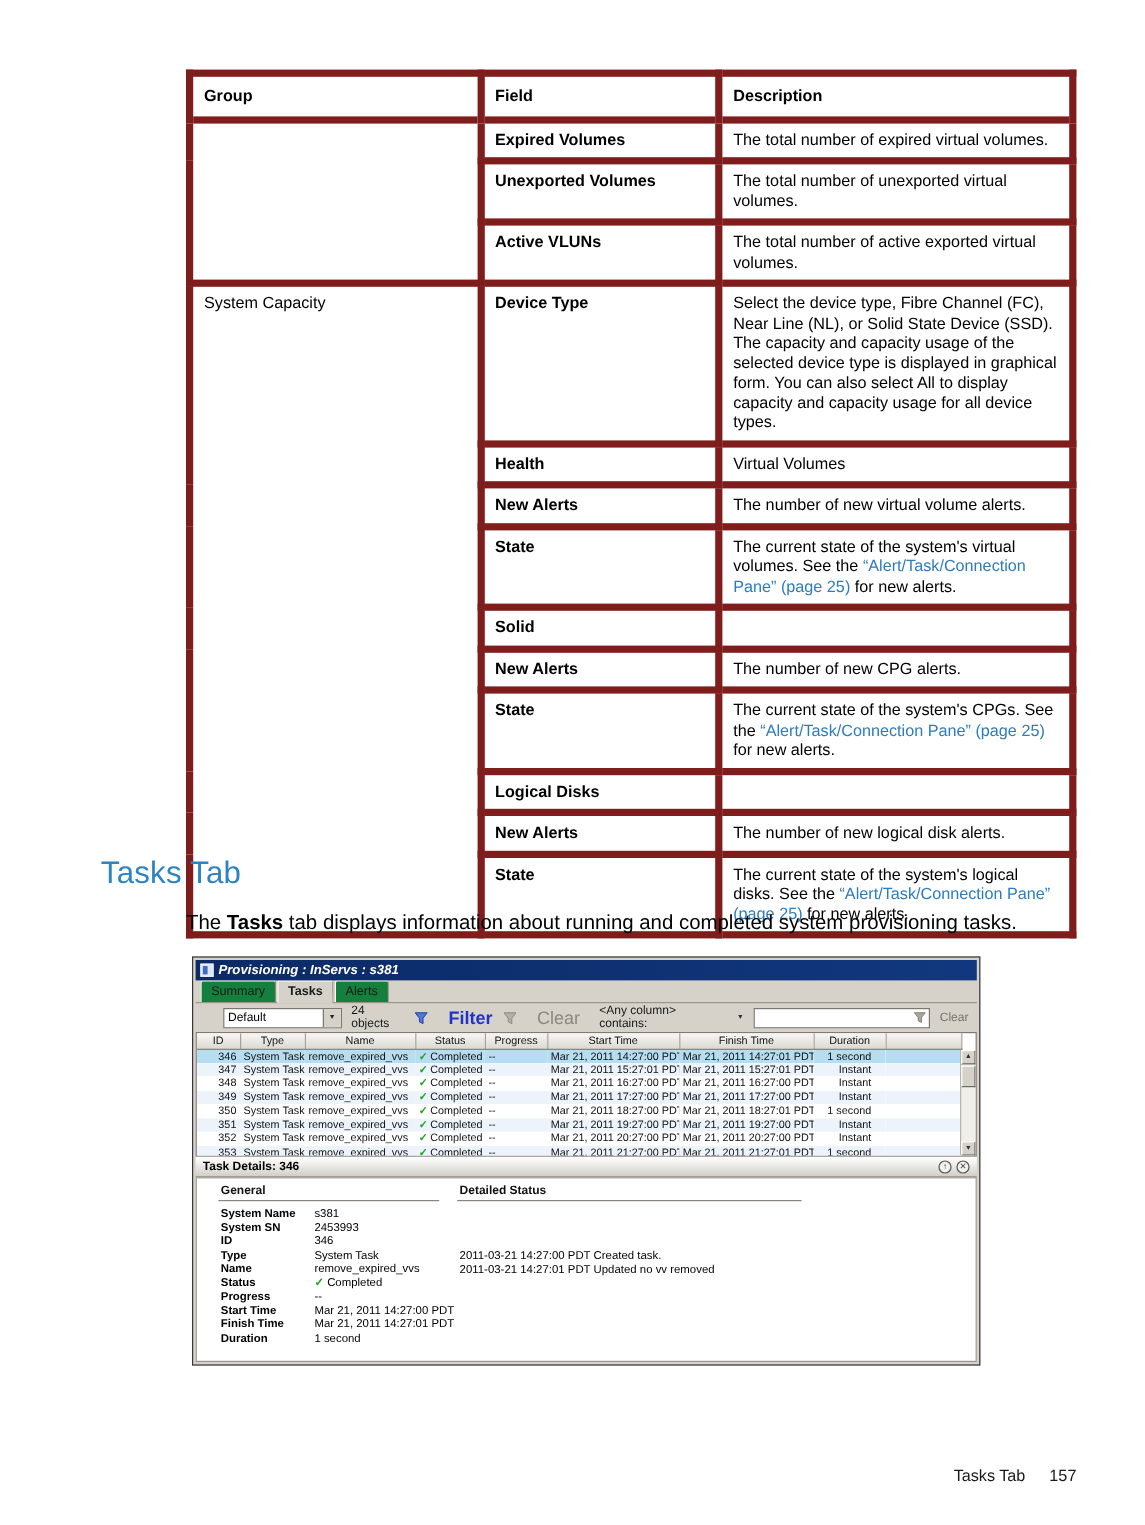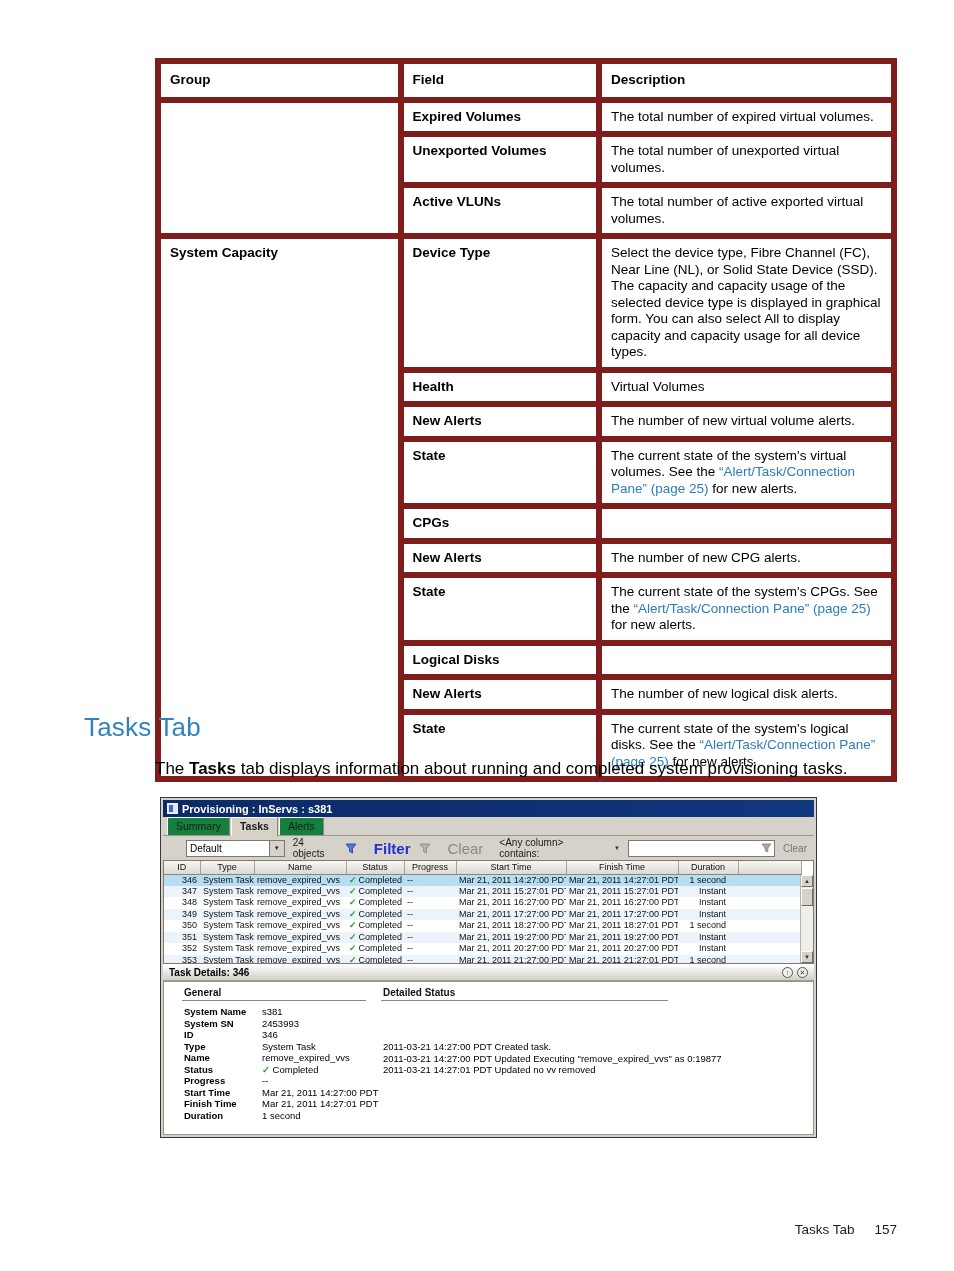--- a/index.html
+++ b/index.html
@@ -18,41 +18,41 @@
   }
   .doc-table col.c-group { width:245px; }
   .doc-table col.c-field { width:200px; }
   .doc-table col.c-desc  { width:297px; }
   .doc-table th, .doc-table td {
     border:6px solid #7f1d1d; padding:6px 9px;
     font-size:13.5px; line-height:16.5px; vertical-align:top; text-align:left;
   }
   .doc-table th { font-weight:bold; border-bottom:2px solid #0e2531; padding-top:8px; padding-bottom:8px; }
   .doc-table td.fcell { font-weight:bold; }
-  .doc-table td.gcell { font-weight:bold; }
+  .doc-table td.gcell { font-weight:normal; }
   .doclink { color:#2d7cbd; text-decoration:none; cursor:pointer; }
 
   
   .sec-heading {
     position:absolute; left:84px; top:712px;
     font-size:26px; font-weight:400; color:#2d84c1; letter-spacing:0.2px;
   }
   .intro { position:absolute; left:155px; top:760px; font-size:17px; line-height:18px; }
   .intro b { font-weight:bold; }
 
   
   .shot {
     position:absolute; left:160px; top:797px; width:657px; height:341px;
     background:#d6d2ca; border:1px solid #383838;
     font-size:9.5px;
   }
   .titlebar {
     position:absolute; left:2px; right:2px; top:2px; height:17px;
     background:linear-gradient(90deg,#0b2a66,#11377e);
-    color:#fff; display:flex; align-items:center; padding:0 4px; gap:4px;
+    color:#fff; display:flex; align-items:center; padding:0 4px; gap:4px;font-style:italic;
   }
   .titlebar .ttext { font-size:11px; font-weight:bold; white-space:nowrap; }
   .appicon {
     width:11px; height:11px; background:#dce8f8; border:1px solid #f0f0f0;
     display:inline-block; position:relative; flex:0 0 auto;
   }
   .appicon::after { content:""; position:absolute; left:1px; top:1px; right:4px; bottom:1px; background:#3f6cc0; }
 
   .tabstrip {
     position:absolute; left:2px; right:2px; top:19px; height:19px;
@@ -205,21 +205,21 @@
     </tr>
     <tr>
       <td class="fcell">New Alerts</td>
       <td class="dcell">The number of new virtual volume alerts.</td>
     </tr>
     <tr>
       <td class="fcell">State</td>
       <td class="dcell"><span>The current state of the system's virtual volumes. See the </span><a class="doclink">“Alert/Task/Connection Pane” (page 25)</a><span> for new alerts.</span></td>
     </tr>
     <tr>
-      <td class="fcell">CPGs</td>
+      <td class="fcell">Solid</td>
       <td class="dcell"></td>
     </tr>
     <tr>
       <td class="fcell">New Alerts</td>
       <td class="dcell">The number of new CPG alerts.</td>
     </tr>
     <tr>
       <td class="fcell">State</td>
       <td class="dcell"><span>The current state of the system's CPGs. See the </span><a class="doclink">“Alert/Task/Connection Pane” (page 25)</a><span> for new alerts.</span></td>
     </tr>
@@ -463,21 +463,20 @@
           <span class="fval">Mar 21, 2011 14:27:01 PDT</span>
         </div>
         <div class="frow">
           <span class="flabel">Duration</span>
           <span class="fval">1 second</span>
         </div>
     </div>
 
     <div class="status-lines">
       <div class="status-line"><span>2011-03-21 14:27:00 PDT Created task.</span></div>
-        <div class="status-line"><span>2011-03-21 14:27:00 PDT Updated Executing "remove_expired_vvs" as 0:19877</span></div>
         <div class="status-line"><span>2011-03-21 14:27:01 PDT Updated no vv removed</span></div>
     </div>
   </div>
 </div>
 
 <div class="footer">
   <span>Tasks Tab</span><span class="pg">157</span>
 </div>
 
 </body></html>

